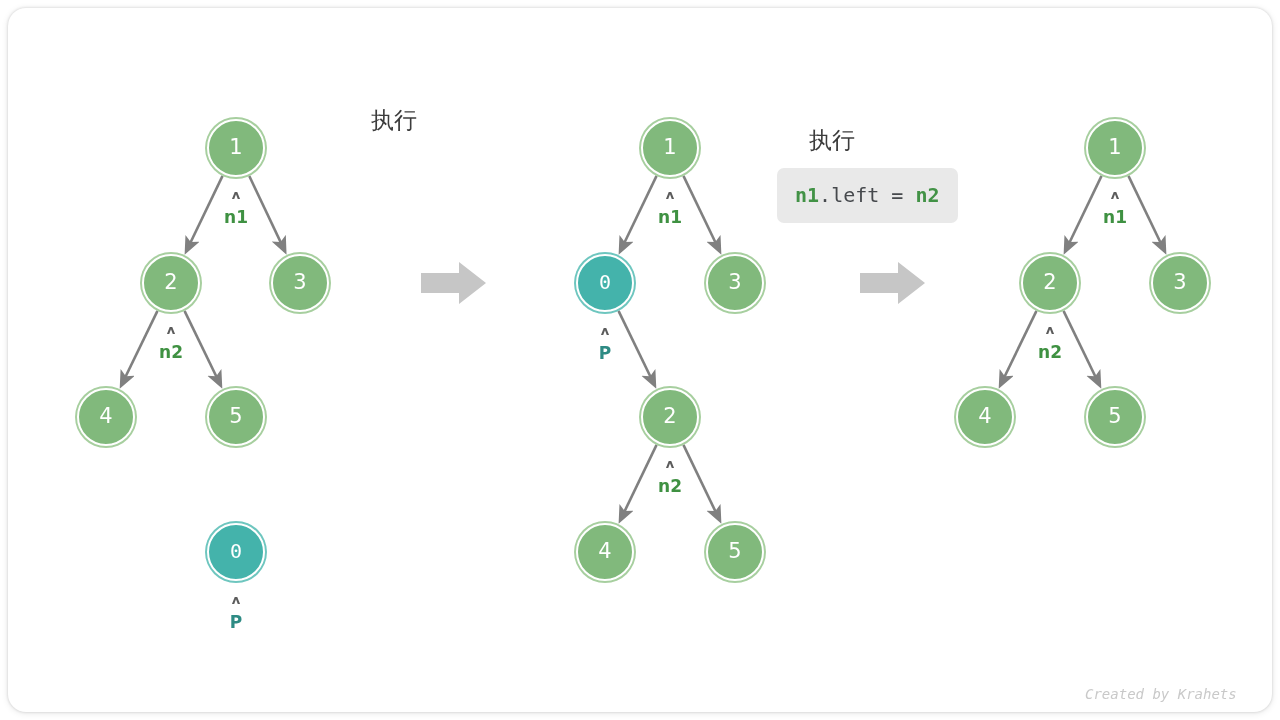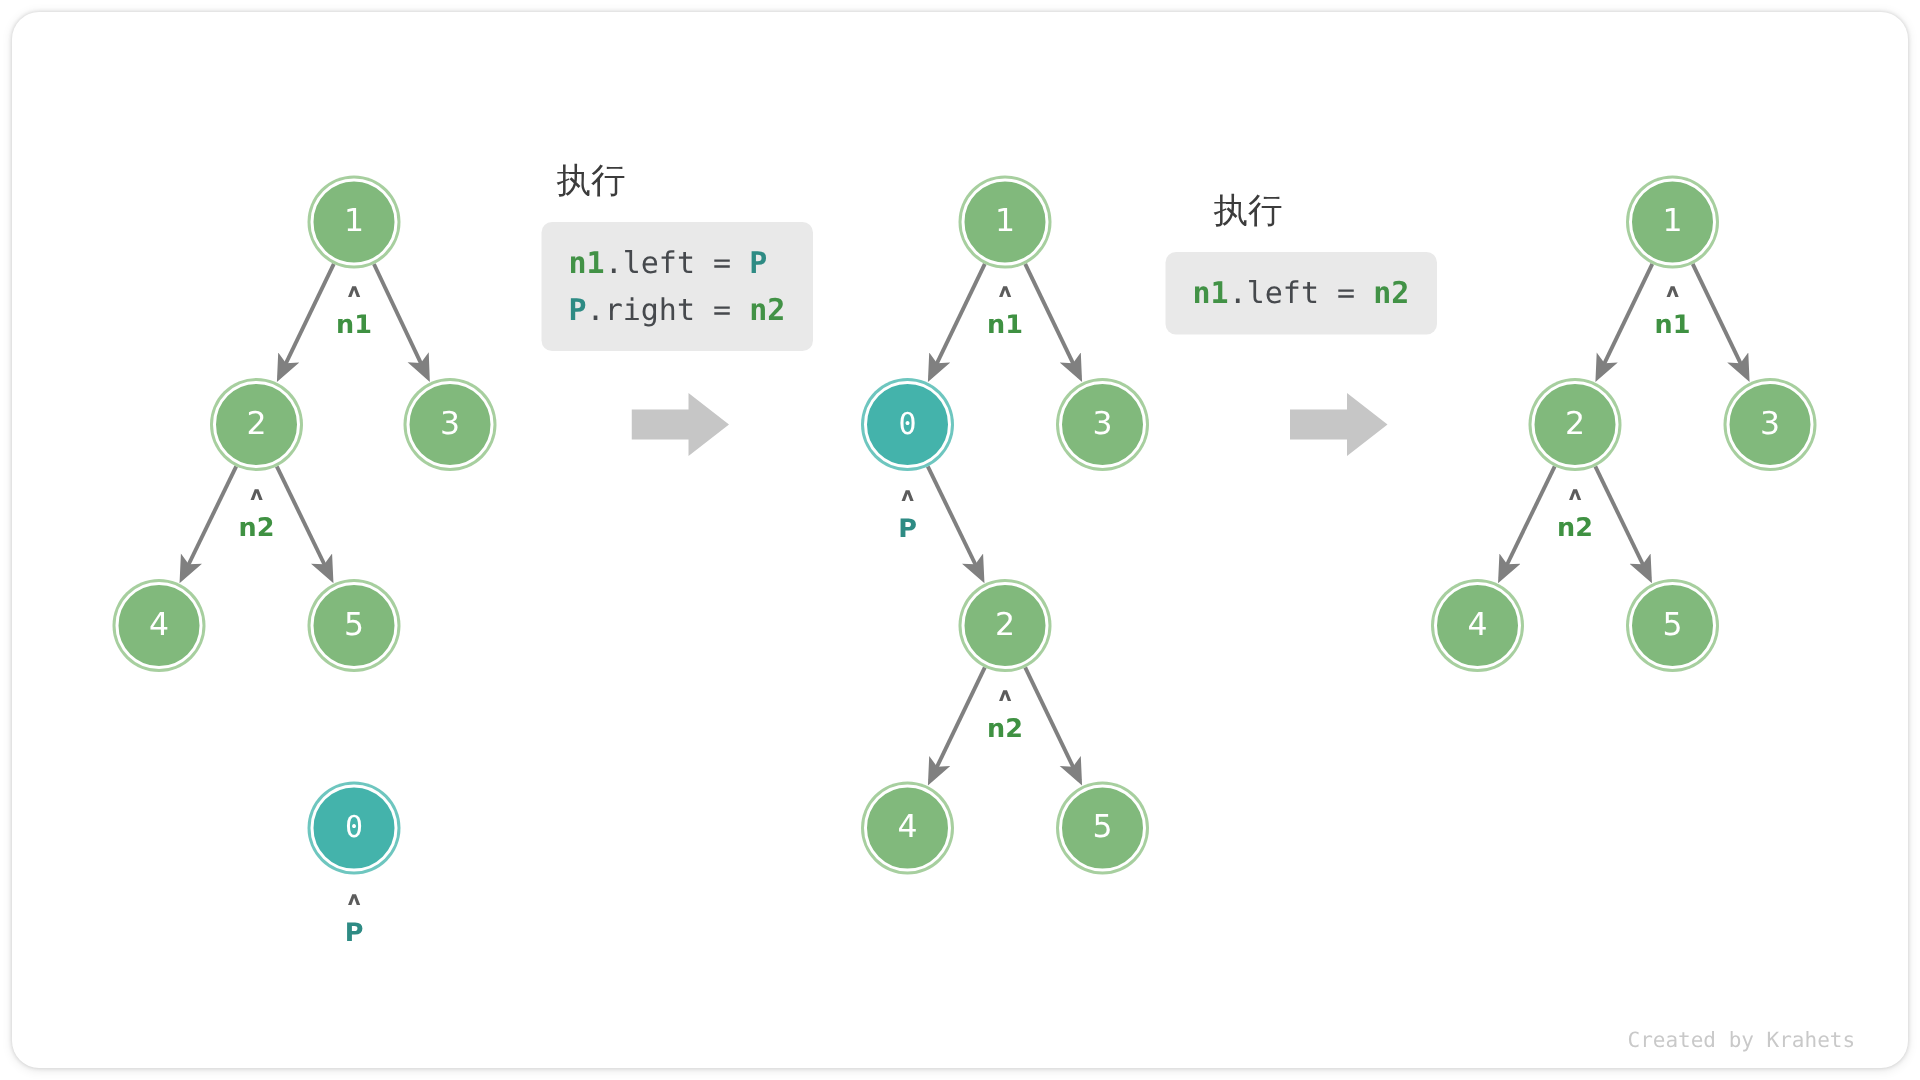--- a/index.html
+++ b/index.html
@@ -233,34 +233,33 @@
           <div class="lbl">n1</div>
         </div>
         <div class="ptr green-lbl" style="left: 1012px; top: 315px;">
           <div class="caret">ʌ</div>
           <div class="lbl">n2</div>
         </div>
       </div>
 
     <div class="heading" style="left:363px; top:97px;">执行</div>
 
-    <div class="codebox" id="code-left" style="left:353px; top:140px;"><div><span class="v-green">n1</span><span>.left = </span><span class="v-teal">P</span></div><div><span class="v-teal">P</span><span>.right = </span><span class="v-green">n2</span></div></div>
 
     <div class="heading" style="left:801px; top:117px;">执行</div>
 
     <div class="codebox" id="code-right" style="left:769px; top:160px;"><div><span class="v-green">n1</span><span>.left = </span><span class="v-green">n2</span></div></div>
 
     <div class="bigarrow" style="left:413px; top:252px;">
       <svg viewBox="0 0 66 46" width="66" height="46">
         <path d="M0,13 L38,13 L38,2 L65,23 L38,44 L38,33 L0,33 Z" fill="#c6c6c6"></path>
       </svg>
     </div>
 
     <div class="bigarrow" style="left:852px; top:252px;">
       <svg viewBox="0 0 66 46" width="66" height="46">
         <path d="M0,13 L38,13 L38,2 L65,23 L38,44 L38,33 L0,33 Z" fill="#c6c6c6"></path>
       </svg>
     </div>
 
-    <div class="credit" style="left:1077px; top:678px;">Created by Krahets</div>
+    <div class="credit" style="left:1077px; top:678px;font-style:italic;">Created by Krahets</div>
 
   </div>
 </div>
 
 </body></html>

